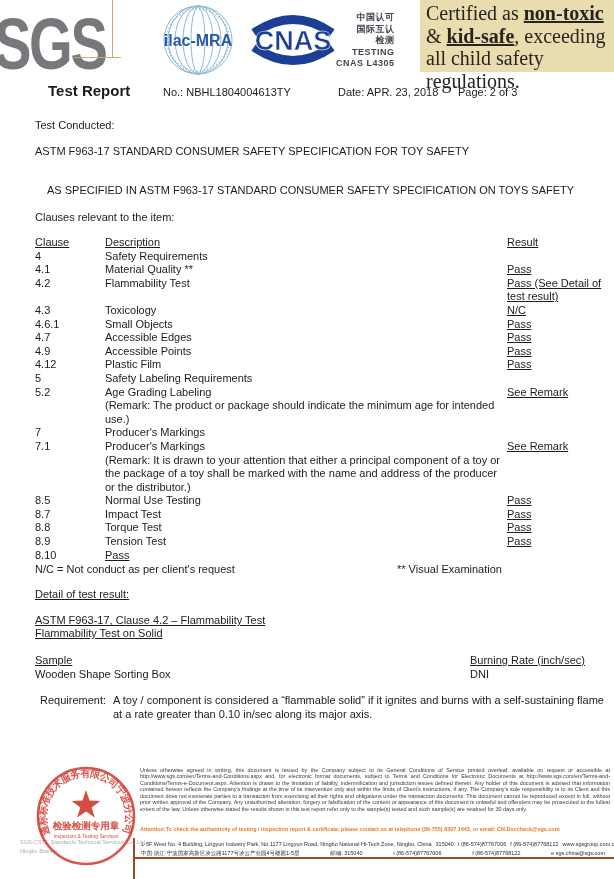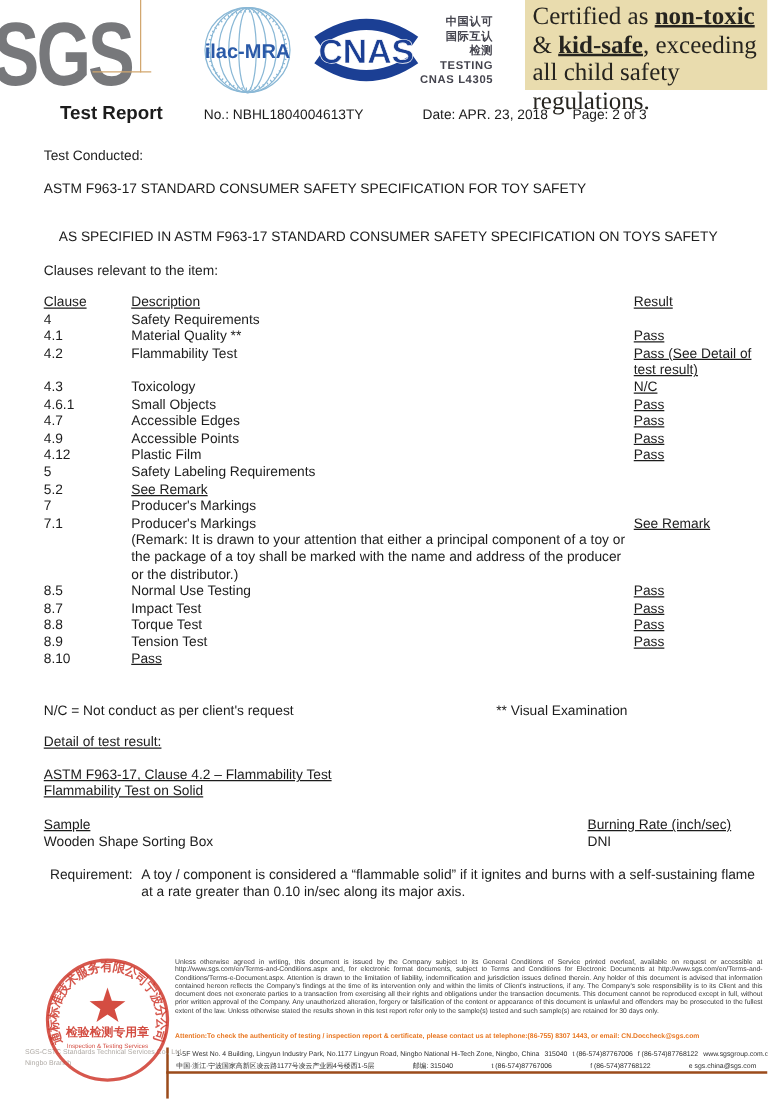--- a/index.html
+++ b/index.html
@@ -197,20 +197,24 @@
     <div>5</div>
     <div>
       <div>Safety Labeling Requirements</div>
 
     </div>
     <div class="result-cell"></div>
   </div>
 
   <div class="c-row">
     <div>5.2</div>
+    <div>
+      <div>Age Grading Labeling</div>
+      <div>(Remark: The product or package should indicate the minimum age for intended use.)</div>
+    </div>
     <div class="result-cell">See Remark</div>
   </div>
 
   <div class="c-row">
     <div>7</div>
     <div>
       <div>Producer's Markings</div>
 
     </div>
     <div class="result-cell"></div>

